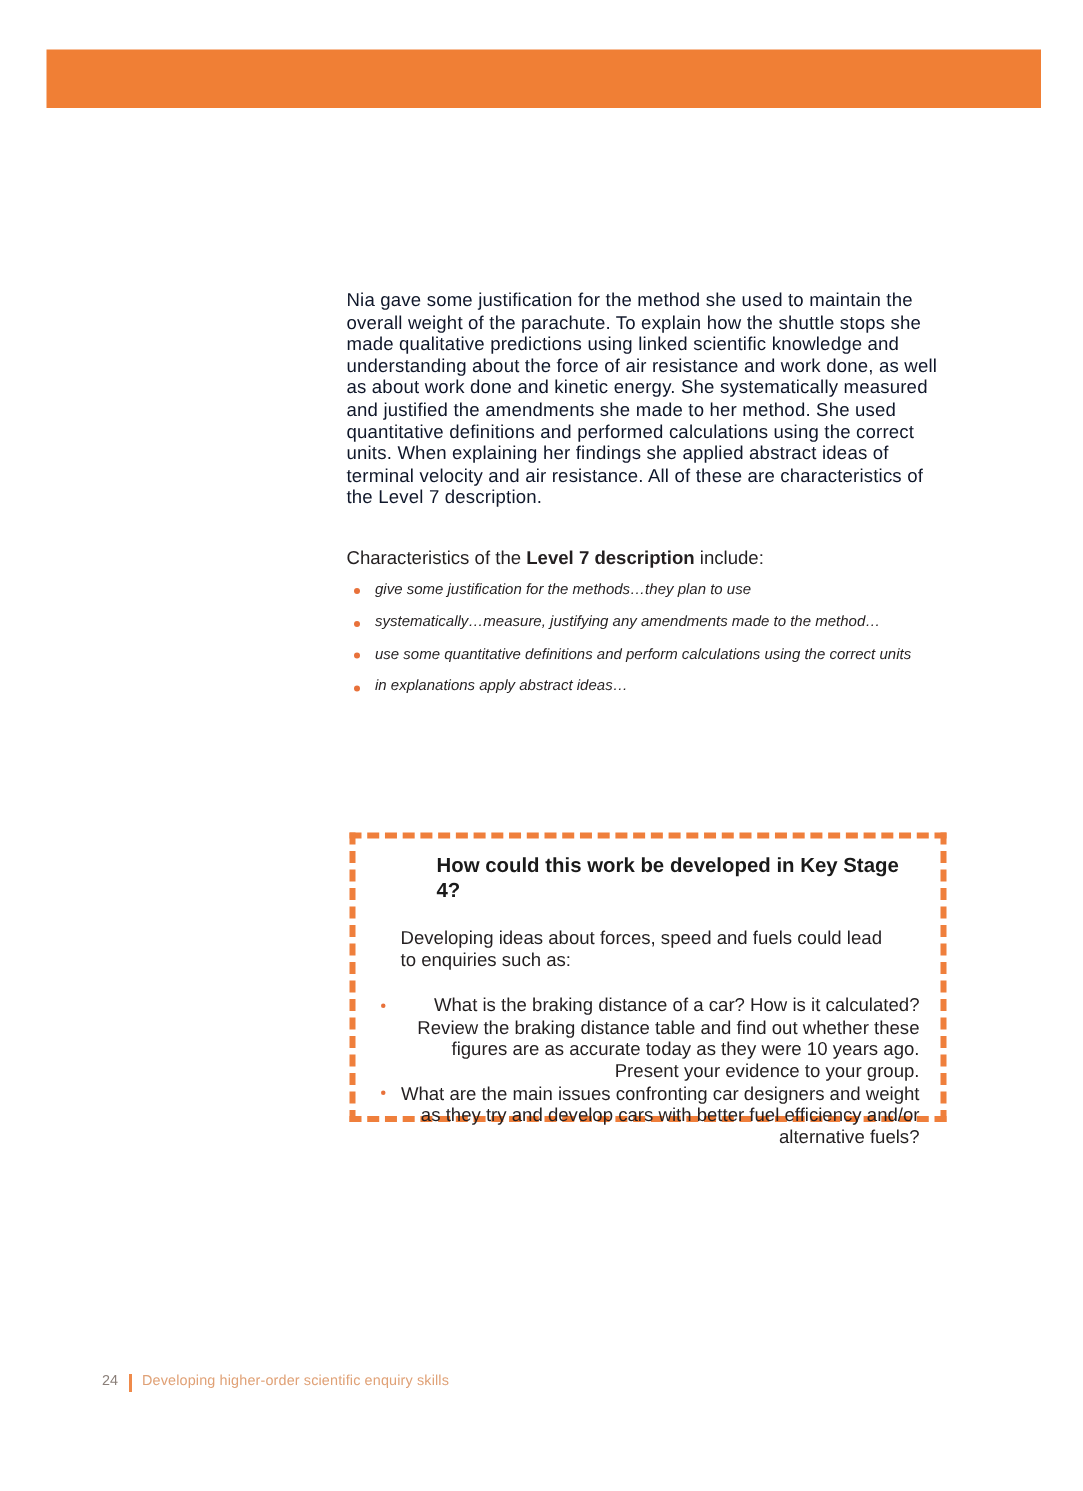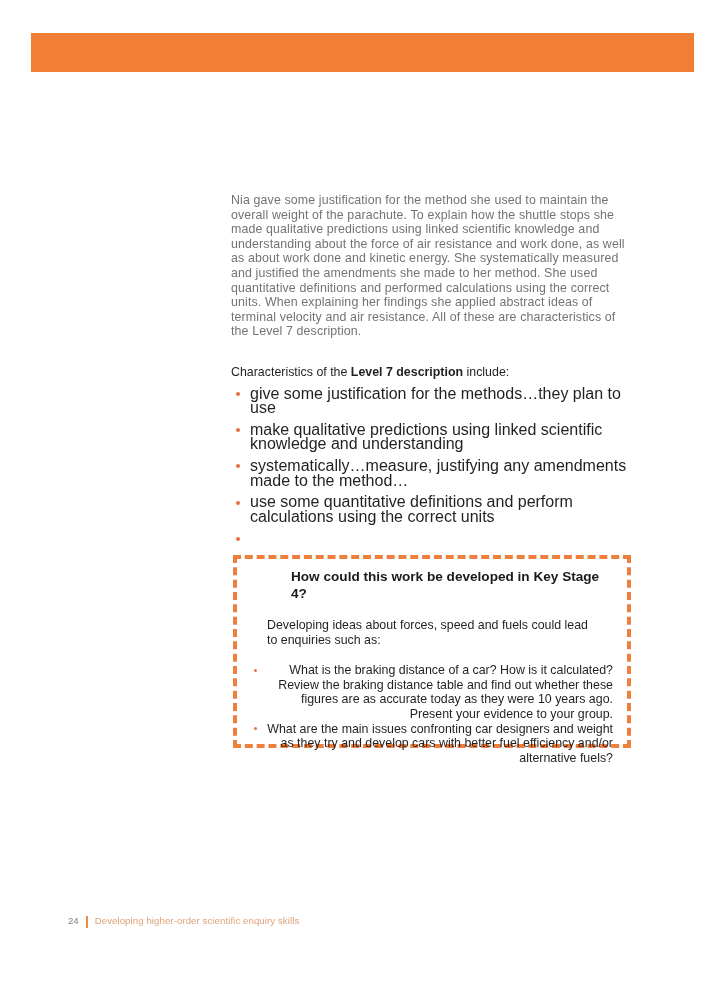--- a/index.html
+++ b/index.html
@@ -36,21 +36,21 @@
   .content {
     position: absolute;
     left: 231px;
     top: 193px;
     width: 400px;
   }
 
   .body-para {
     font-size: 12.4px;
     line-height: 14.6px;
-    color: #737373;
+    color: #0f172a;
     margin: 0;
     letter-spacing: 0.01em;
   }
 
   .lead-in {
     font-size: 12.4px;
     line-height: 14.6px;
     color: #231f20;
     margin: 26px 0 0 0;
   }
@@ -60,21 +60,22 @@
 
   
   .char-list {
     list-style: none;
     margin: 7px 0 0 0;
     padding: 0;
   }
   .char-list li {
     position: relative;
     padding-left: 19px;
-    font-size: 16px;
+    font-style: italic;
+    font-size: 10px;
     line-height: 14.6px;
     color: #231f20;
     margin-bottom: 7px;
   }
   .char-list li .dot {
     position: absolute;
     left: 5px;
     top: 5.5px;
     width: 4px;
     height: 4px;
@@ -170,24 +171,23 @@
   <div class="top-banner"></div>
 
   <div class="content">
 
     <p class="body-para">Nia gave some justification for the method she used to maintain the overall weight of the parachute. To explain how the shuttle stops she made qualitative predictions using linked scientific knowledge and understanding about the force of air resistance and work done, as well as about work done and kinetic energy. She systematically measured and justified the amendments she made to her method. She used quantitative definitions and performed calculations using the correct units. When explaining her findings she applied abstract ideas of terminal velocity and air resistance. All of these are characteristics of the Level 7 description.</p>
 
     <p class="lead-in"><span>Characteristics of the </span><b>Level 7 description</b><span> include:</span></p>
 
     <ul class="char-list">
       <li><span class="dot"></span><span>give some justification for the methods…they plan to use</span></li>
-      <li><span class="dot"></span><span>make qualitative predictions using linked scientific knowledge and understanding</span></li>
       <li><span class="dot"></span><span>systematically…measure, justifying any amendments made to the method…</span></li>
       <li><span class="dot"></span><span>use some quantitative definitions and perform calculations using the correct units</span></li>
-      <li><span class="dot"></span></li>
+      <li><span class="dot"></span><span>in explanations apply abstract ideas…</span></li>
     </ul>
 
   </div>
 
   <div class="callout">
     <div class="callout-inner">
       <div class="callout-title">How could this work be developed in Key Stage 4?</div>
       <p class="callout-intro">Developing ideas about forces, speed and fuels could lead to enquiries such as:</p>
       <ul class="callout-list">
         <li><span class="dot"></span><span>What is the braking distance of a car? How is it calculated? Review the braking distance table and find out whether these figures are as accurate today as they were 10 years ago. Present your evidence to your group.</span></li>

